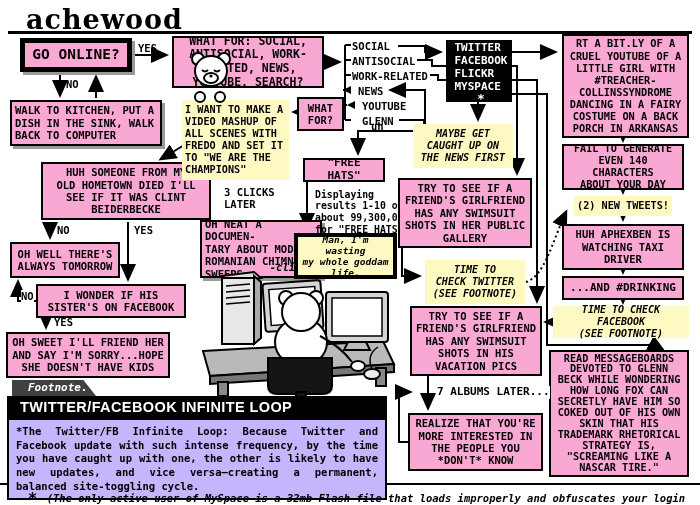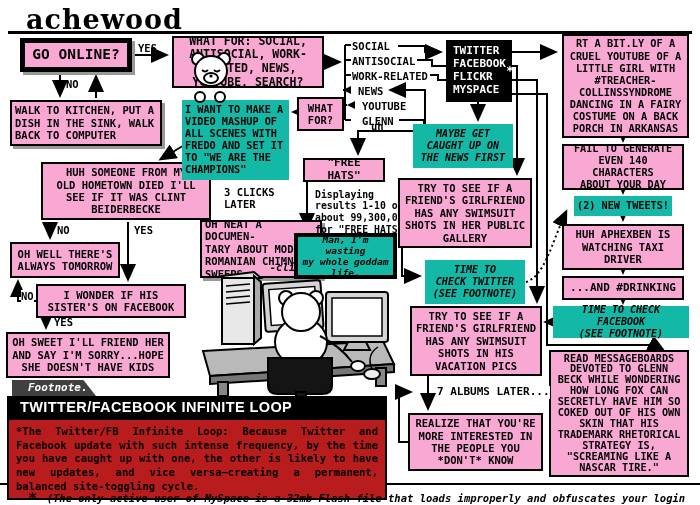--- a/index.html
+++ b/index.html
@@ -9,41 +9,41 @@
   #logo{position:absolute;left:26px;top:4px;font:900 27px "DejaVu Serif",serif;letter-spacing:1px;color:#000;}
   #copyright{position:absolute;right:10px;top:13px;font:bold 11px "Liberation Sans",sans-serif;color:#000;}
   #head-rule{position:absolute;left:8px;top:31px;width:684px;height:3px;background:#000;}
   #bottom-rule{position:absolute;left:0px;top:483px;width:700px;height:2px;background:#000;}
 
   
   .box{position:absolute;background:#f9a8d4;border:2px solid #000;color:#000;z-index:2;box-sizing:border-box;
        font:bold 10.5px/1.18 "DejaVu Sans Mono",monospace;text-align:center;white-space:pre-line;
        display:flex;align-items:center;justify-content:center;padding:2px 3px;}
   .left{justify-content:flex-start;text-align:left;}
-  .gray{background:#14b8a6;border:none;}
+  .gray{background:#fef9c3;border:none;}
   .ital{font-style:italic;}
   .shadow{box-shadow:3px 3px 0 #999;}
   .noborder{border:none;background:transparent;}
   .lbl{position:absolute;z-index:3;font:bold 10.5px/1.15 "DejaVu Sans Mono",monospace;color:#000;white-space:pre-line;}
 
   
   #n-go-online{left:20px;top:38px;width:112px;height:34px;border:5px solid #000;font-size:14.5px;box-shadow:3px 3px 0 #999;}
   #n-what-for{left:172px;top:36px;width:152px;height:52px;font-size:11.5px;}
   #n-walk{left:10px;top:100px;width:152px;height:46px;}
   #n-huh{left:14px;top:162px;width:170px;height:58px;margin-left:27px;}
   #n-oh-well{left:10px;top:242px;width:110px;height:36px;}
   #n-i-wonder{left:36px;top:284px;width:150px;height:34px;}
   #n-oh-sweet{left:6px;top:332px;width:164px;height:46px;}
   #n-mashup{left:182px;top:100px;width:107px;height:80px;font-size:10.2px;}
   #n-what-for-sm{left:297px;top:97px;width:47px;height:34px;}
   #n-oh-neat{left:188px;top:220px;width:122px;height:58px;position:absolute;margin-left:12px;}
   #n-free-hats{left:303px;top:158px;width:82px;height:24px;font-size:11px;}
   #n-displaying{left:312px;top:188px;width:104px;height:48px;font-size:9.8px;z-index:2;}
   #n-man{left:294px;top:233px;width:103px;height:46px;border:4px solid #000;font-size:9.5px;}
-  #n-twitter{left:446px;top:40px;width:66px;height:62px;background:#000;color:#fff;border:none;font-size:11px;justify-content:flex-start;text-align:left;padding-left:7px;}
+  #n-twitter{left:446px;top:40px;width:66px;height:62px;background:#000;color:#fff;border:none;font-size:11px;justify-content:flex-start;text-align:left;padding-left:7px;flex-direction:column;}
   #n-maybe{left:413px;top:124px;width:100px;height:44px;font-size:10px;}
   #n-gallery{left:398px;top:178px;width:134px;height:70px;}
   #n-time-twitter{left:425px;top:260px;width:100px;height:44px;font-size:10px;}
   #n-vacation{left:410px;top:306px;width:132px;height:70px;}
   #n-realize{left:408px;top:413px;width:135px;height:58px;}
   #n-rt{left:562px;top:34px;width:127px;height:104px;font-size:10.3px;}
   #n-fail{left:562px;top:144px;width:122px;height:46px;font-size:10.2px;}
   #n-new-tweets{left:574px;top:196px;width:98px;height:20px;font-size:10.2px;}
   #n-aphexben{left:562px;top:224px;width:122px;height:46px;}
   #n-drinking{left:562px;top:276px;width:122px;height:24px;font-size:11px;}
@@ -64,21 +64,21 @@
   #lbl-no-wonder{left:21px;top:290px;background:#fff;} #lbl-yes-wonder{left:54px;top:316px;}
   #lbl-uh{left:342px;top:120px;padding-left:29px;} #lbl-clicks{left:224px;top:186px;}
   #lbl-albums{left:437px;top:386px;font-size:11px;background:#fff;}
 
   
   #footnote-tab{position:absolute;left:12px;top:380px;width:84px;height:16px;background:#404040;color:#fff;
      font:bold italic 11px/16px "DejaVu Sans Mono",monospace;padding-left:16px;box-sizing:border-box;z-index:4;
      clip-path:polygon(0 0,85% 0,100% 100%,0 100%);}
   #footnote-bar{position:absolute;left:7px;top:396px;width:380px;height:22px;background:#000;color:#fff;
      font:bold 14.5px/22px "Liberation Sans",sans-serif;letter-spacing:.4px;padding-left:13px;box-sizing:border-box;z-index:4;}
-  #footnote-body{position:absolute;left:7px;top:418px;width:380px;background:#b91c1c;border:2px solid #000;
+  #footnote-body{position:absolute;left:7px;top:418px;width:380px;background:#c4b5fd;border:2px solid #000;
      font:bold 10.5px/1.3 "DejaVu Sans Mono",monospace;text-align:justify;padding:5px 7px;box-sizing:border-box;z-index:4;}
   #myspace-note{position:absolute;left:28px;top:487px;z-index:4;}
   #myspace-note .star{font:bold 15px "DejaVu Sans Mono",monospace;vertical-align:-2px;}
   #myspace-note .txt{font:bold italic 10.5px "DejaVu Sans Mono",monospace;}
 
   svg.layer{position:absolute;z-index:1;}
   #art-peek{z-index:3;} #art-computer{z-index:2;}
 </style>
 </head>
 <body>

